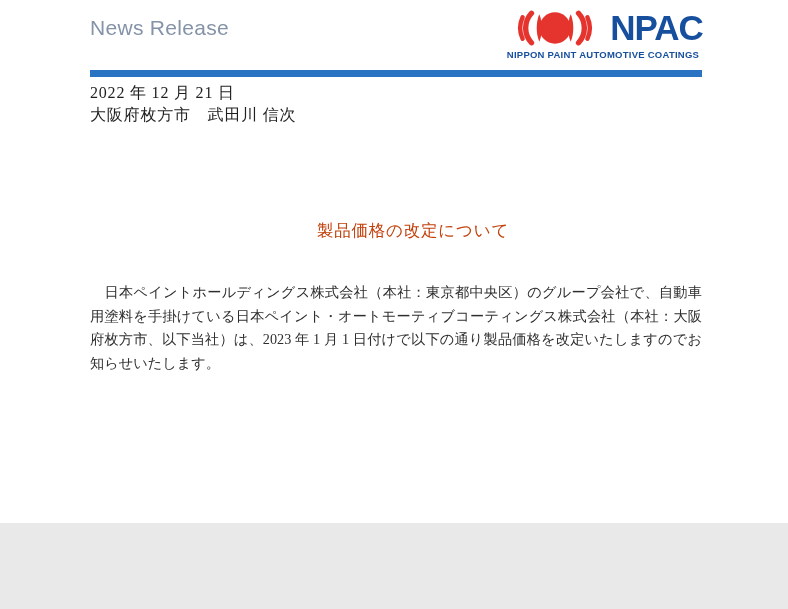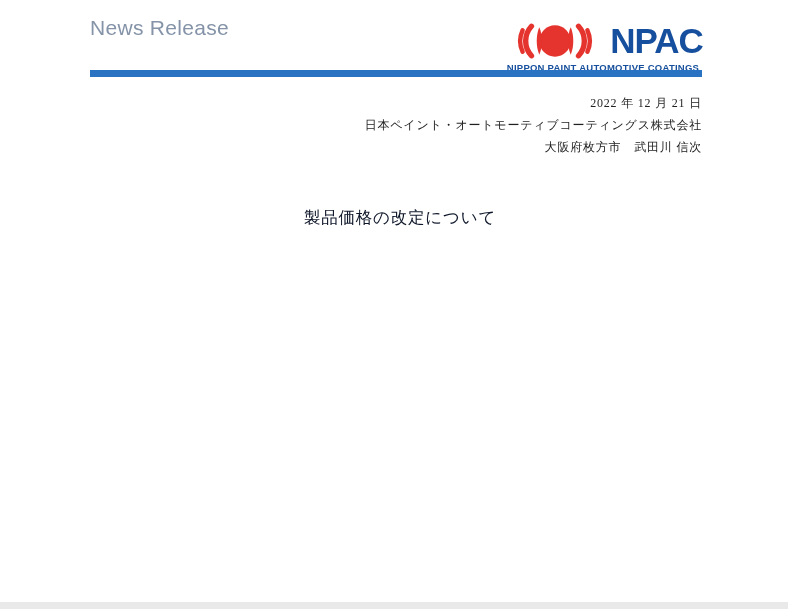--- a/index.html
+++ b/index.html
@@ -1,33 +1,33 @@
 <!DOCTYPE html>
 <html style="--bar-blue: #2a73c2; --logo-blue: #164f9d; --logo-red: #e5332d; --news-release-gray: #8493a8; --body-text: #2e2e2e;"><head>
 <meta charset="utf-8">
 <style>
   html,body{margin:0;padding:0;background:#e9e9e9;}
   .page{
     position:relative;
-    width:788px;height:602px;
+    width:788px;height:523px;
     margin:0 auto;
     background:#ffffff;
     overflow:hidden;
     font-family:"Liberation Serif","DejaVu Serif",serif;
     color:var(--body-text,#2e2e2e);
   }
   .news-release{
     position:absolute;left:90px;top:16px;
     font-family:"Liberation Sans","DejaVu Sans",sans-serif;
     font-size:21px;font-weight:400;
     color:var(--news-release-gray,#8493a8);
     letter-spacing:0.3px;
   }
   .logo{
-    position:absolute;right:84px;top:22px;width:202px;
+    position:absolute;right:84px;top:9px;width:202px;
     display:flex;flex-direction:column;align-items:center;
   }
   .logo-top{display:flex;align-items:center;gap:3px;}
   .logo-icon{width:104px;height:38px;display:block;}
   .icon-fill{fill:var(--logo-red,#e5332d);}
   .icon-stroke{stroke:var(--logo-red,#e5332d);fill:none;stroke-linecap:round;}
   .logo-acronym{
     font-family:"Liberation Sans","DejaVu Sans",sans-serif;
     font-weight:800;font-size:35px;line-height:38px;
     letter-spacing:-1px;
@@ -39,30 +39,30 @@
     font-weight:700;font-size:9.5px;letter-spacing:0.25px;
     white-space:nowrap;
     color:var(--logo-blue,#164f9d);
   }
   .blue-bar{
     position:absolute;left:90px;top:70px;
     width:612px;height:7px;
     background:var(--bar-blue,#2a73c2);
   }
   .meta{
-    position:absolute;left:90px;top:92px;width:612px;
-    text-align:right;
-    font-size:12px;line-height:22px;letter-spacing:0.8px;
+    position:absolute;left:90px;top:82px;width:612px;
+    text-align:left;
+    font-size:16px;line-height:22px;letter-spacing:0.8px;
     color:#1f1f1f;
   }
   .title{
     position:absolute;left:90px;top:203px;width:612px;
-    margin:4px;text-align:center;
+    margin:17px;text-align:center;
     font-size:16.5px;font-weight:400;letter-spacing:0.8px;
-    color:#0f172a;
+    color:#c2410c;
   }
   .body-text{
     position:absolute;left:90px;top:281px;width:612px;
     font-size:14.2px;line-height:23.5px;
     text-align:justify;
     color:var(--body-text,#2e2e2e);
   }
   .body-text p{margin:0;padding:0;}
 </style>
 </head>
@@ -89,22 +89,22 @@
       </svg>
       <span class="logo-acronym">NPAC</span>
     </div>
     <div class="logo-tagline">NIPPON PAINT AUTOMOTIVE COATINGS</div>
   </div>
 
   <div class="blue-bar"></div>
 
   <div class="meta">
     <div>2022 年 12 月 21 日</div>
-    <div>日本ペイント・オートモーティブコーティングス株式会社</div>
     <div>大阪府枚方市　武田川 信次</div>
   </div>
 
   <h1 class="title">製品価格の改定について</h1>
 
   <main class="body-text">
+    <p>　日本ペイントホールディングス株式会社（本社：東京都中央区）のグループ会社で、自動車用塗料を手掛けている日本ペイント・オートモーティブコーティングス株式会社（本社：大阪府枚方市、以下当社）は、2023 年 1 月 1 日付けで以下の通り製品価格を改定いたしますのでお知らせいたします。</p>
   </main>
 
 </div>
 
 </body></html>

